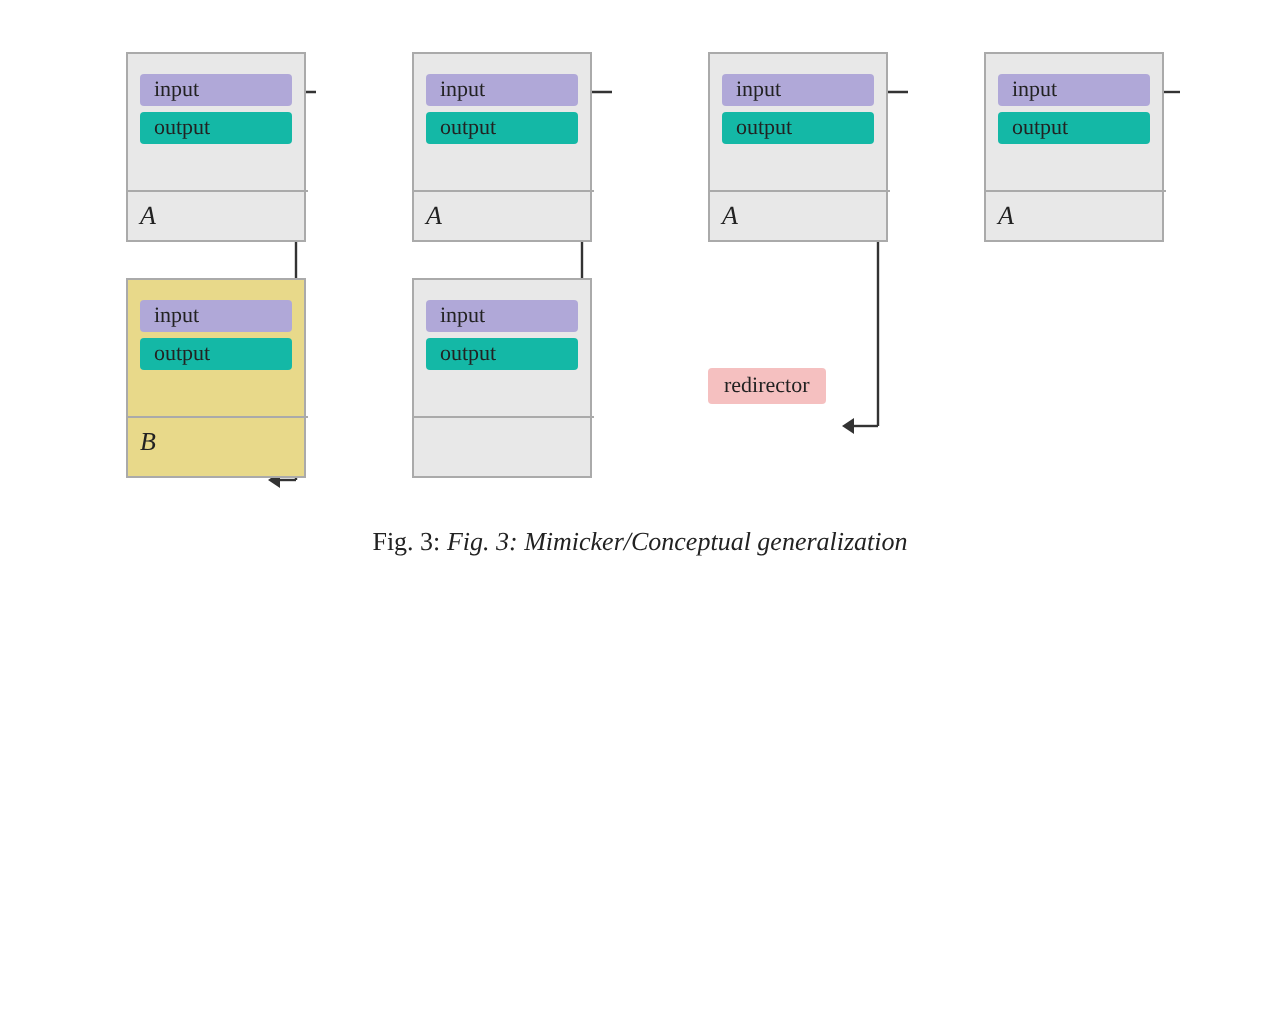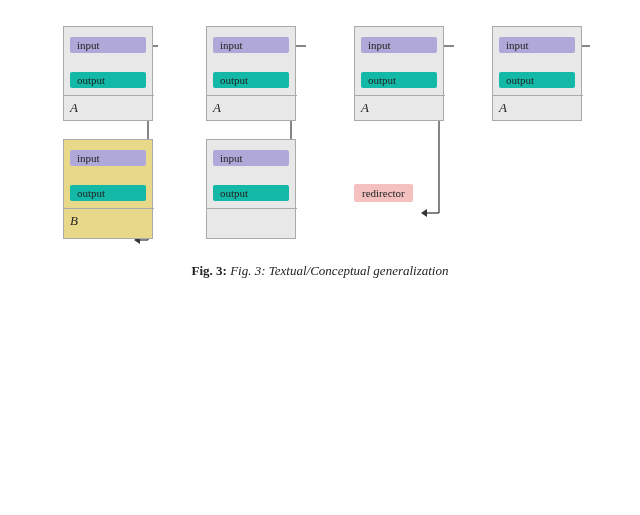--- a/index.html
+++ b/index.html
@@ -45,21 +45,21 @@
       font-style: italic;
       font-size: 13px;
       color: #222;
       padding: 4px 6px 4px 6px;
       align-self: flex-start;
     }
     .block-top {
       padding: 10px 6px 6px 6px;
       display: flex;
       flex-direction: column;
-      gap: 18px;
+      gap: 2px;
       width: 100%;
       min-height: 68px;
     }
     .block-spacer {
       height: 18px;
     }
     .block-yellow {
       background: #e8d98a;
     }
     .badge {
@@ -87,21 +87,21 @@
     
     .caption {
       font-size: 13px;
       color: #222;
       text-align: center;
       margin-top: 14px;
       font-style: italic;
     }
     .caption span {
       font-style: normal;
-      font-weight: bold;
+      font-weight: normal;
     }
     
     .col-svg {
       position: absolute;
       top: 0; left: 0;
       pointer-events: none;
     }
   </style>
 </head>
 <body>
@@ -212,14 +212,14 @@
       </div>
       <div class="sep"></div>
       <div class="block-label">A</div>
     </div>
   </div>
 
 </div>
 
 <div class="caption">
   <span>Fig. 3:</span>
-  <span style="font-weight:normal; font-style:italic;">Fig. 3: Textual/Conceptual generalization</span>
+  <span style="font-weight:normal; font-style:italic;">Fig. 3: Mimicker/Conceptual generalization</span>
 </div>
 
 </body></html>

